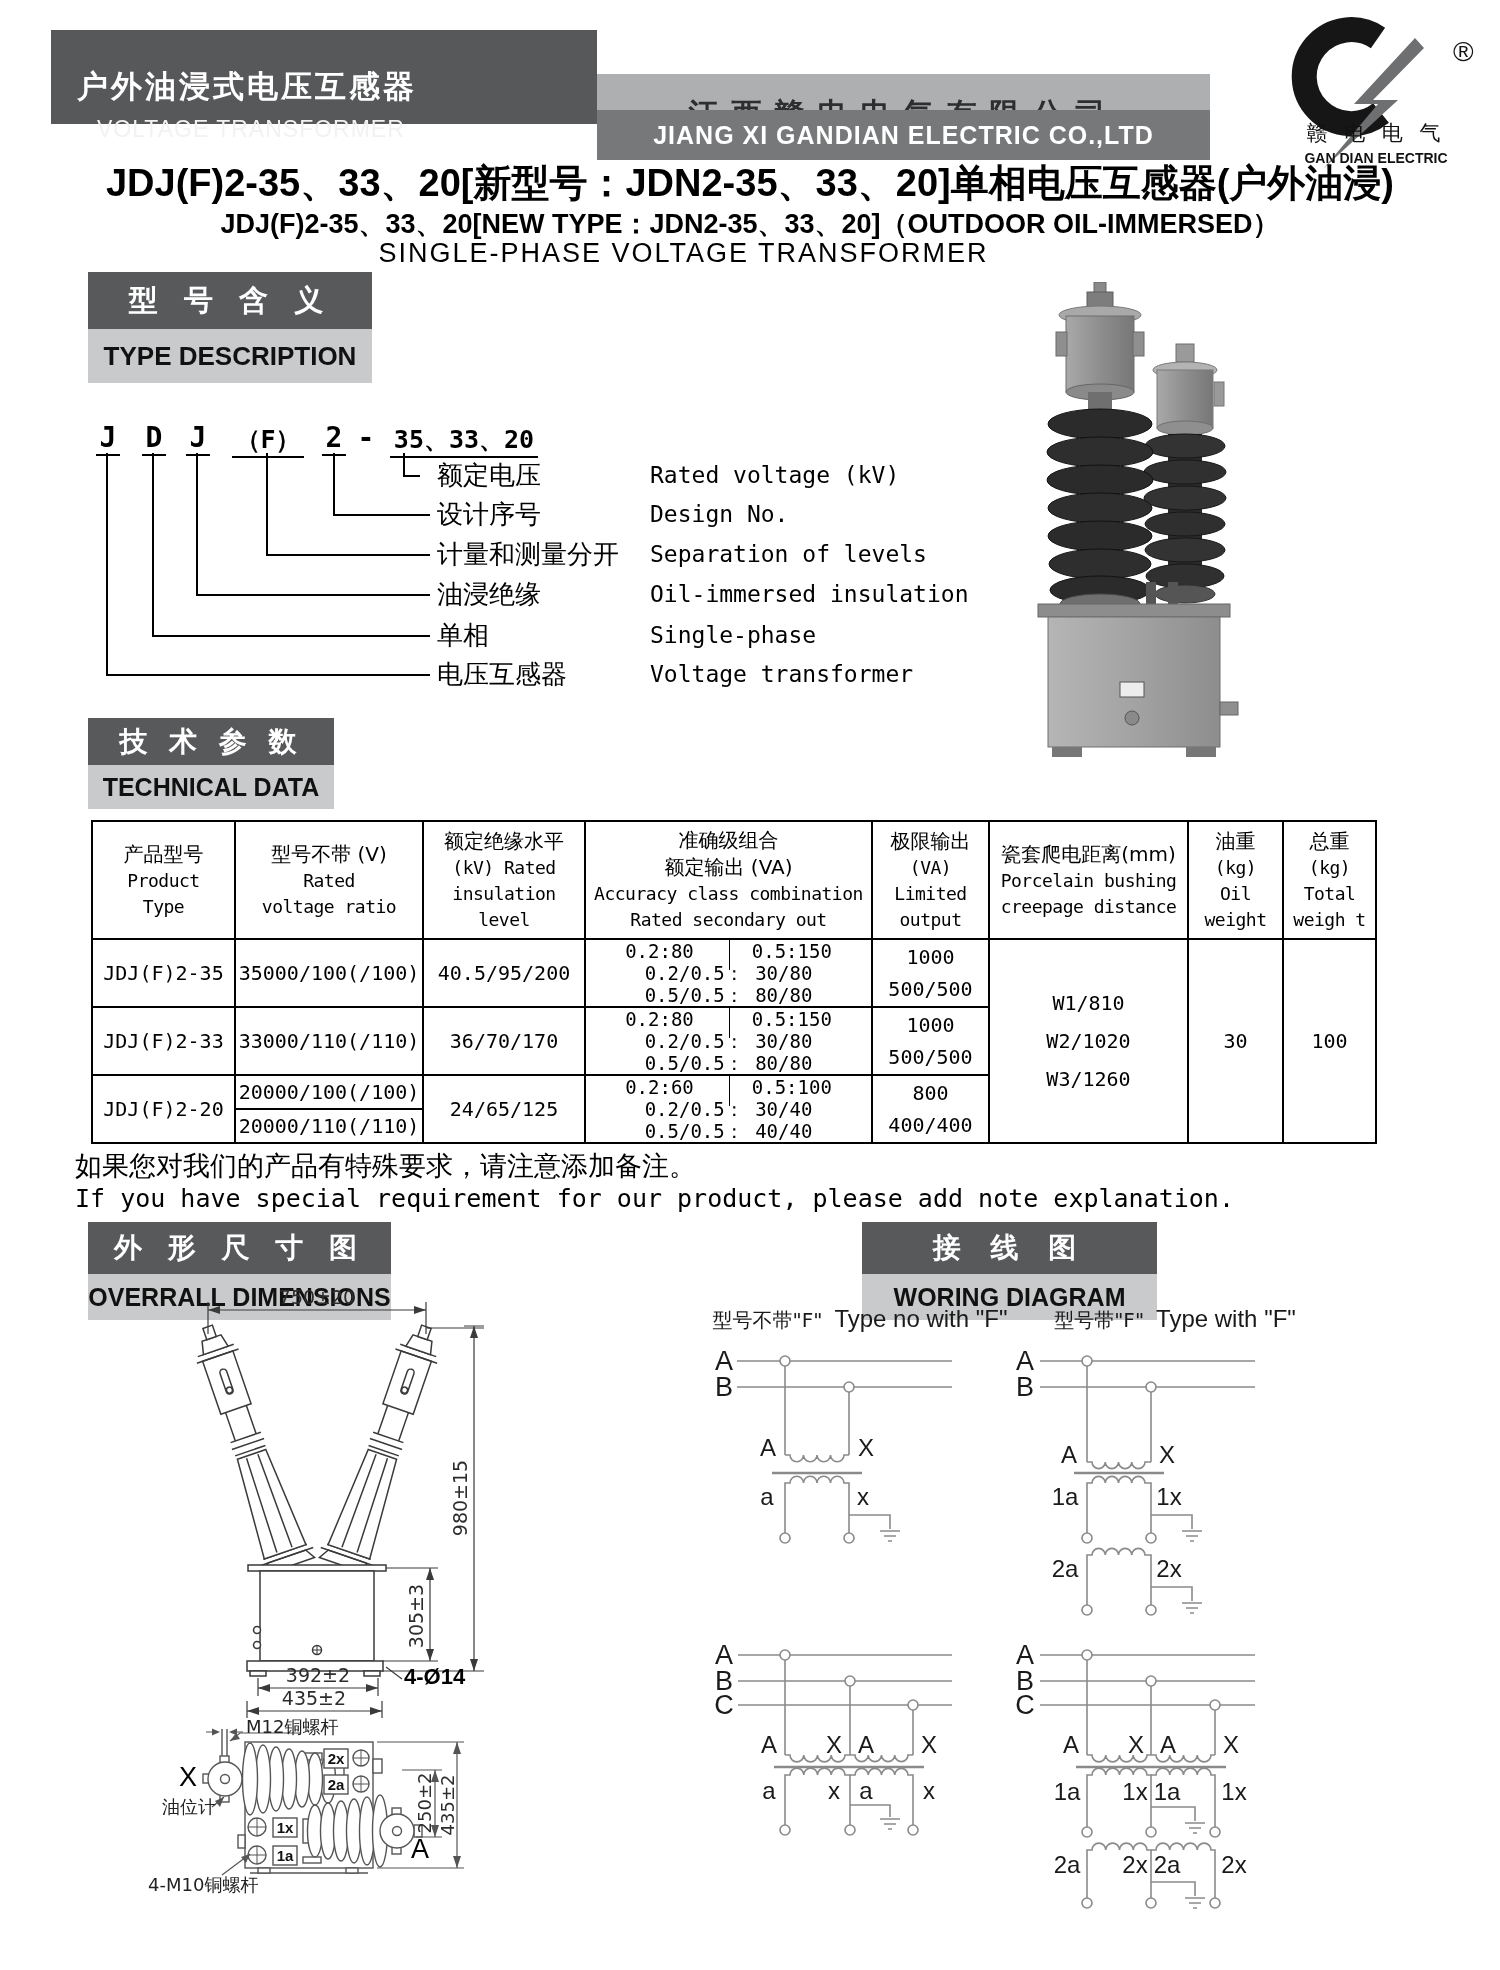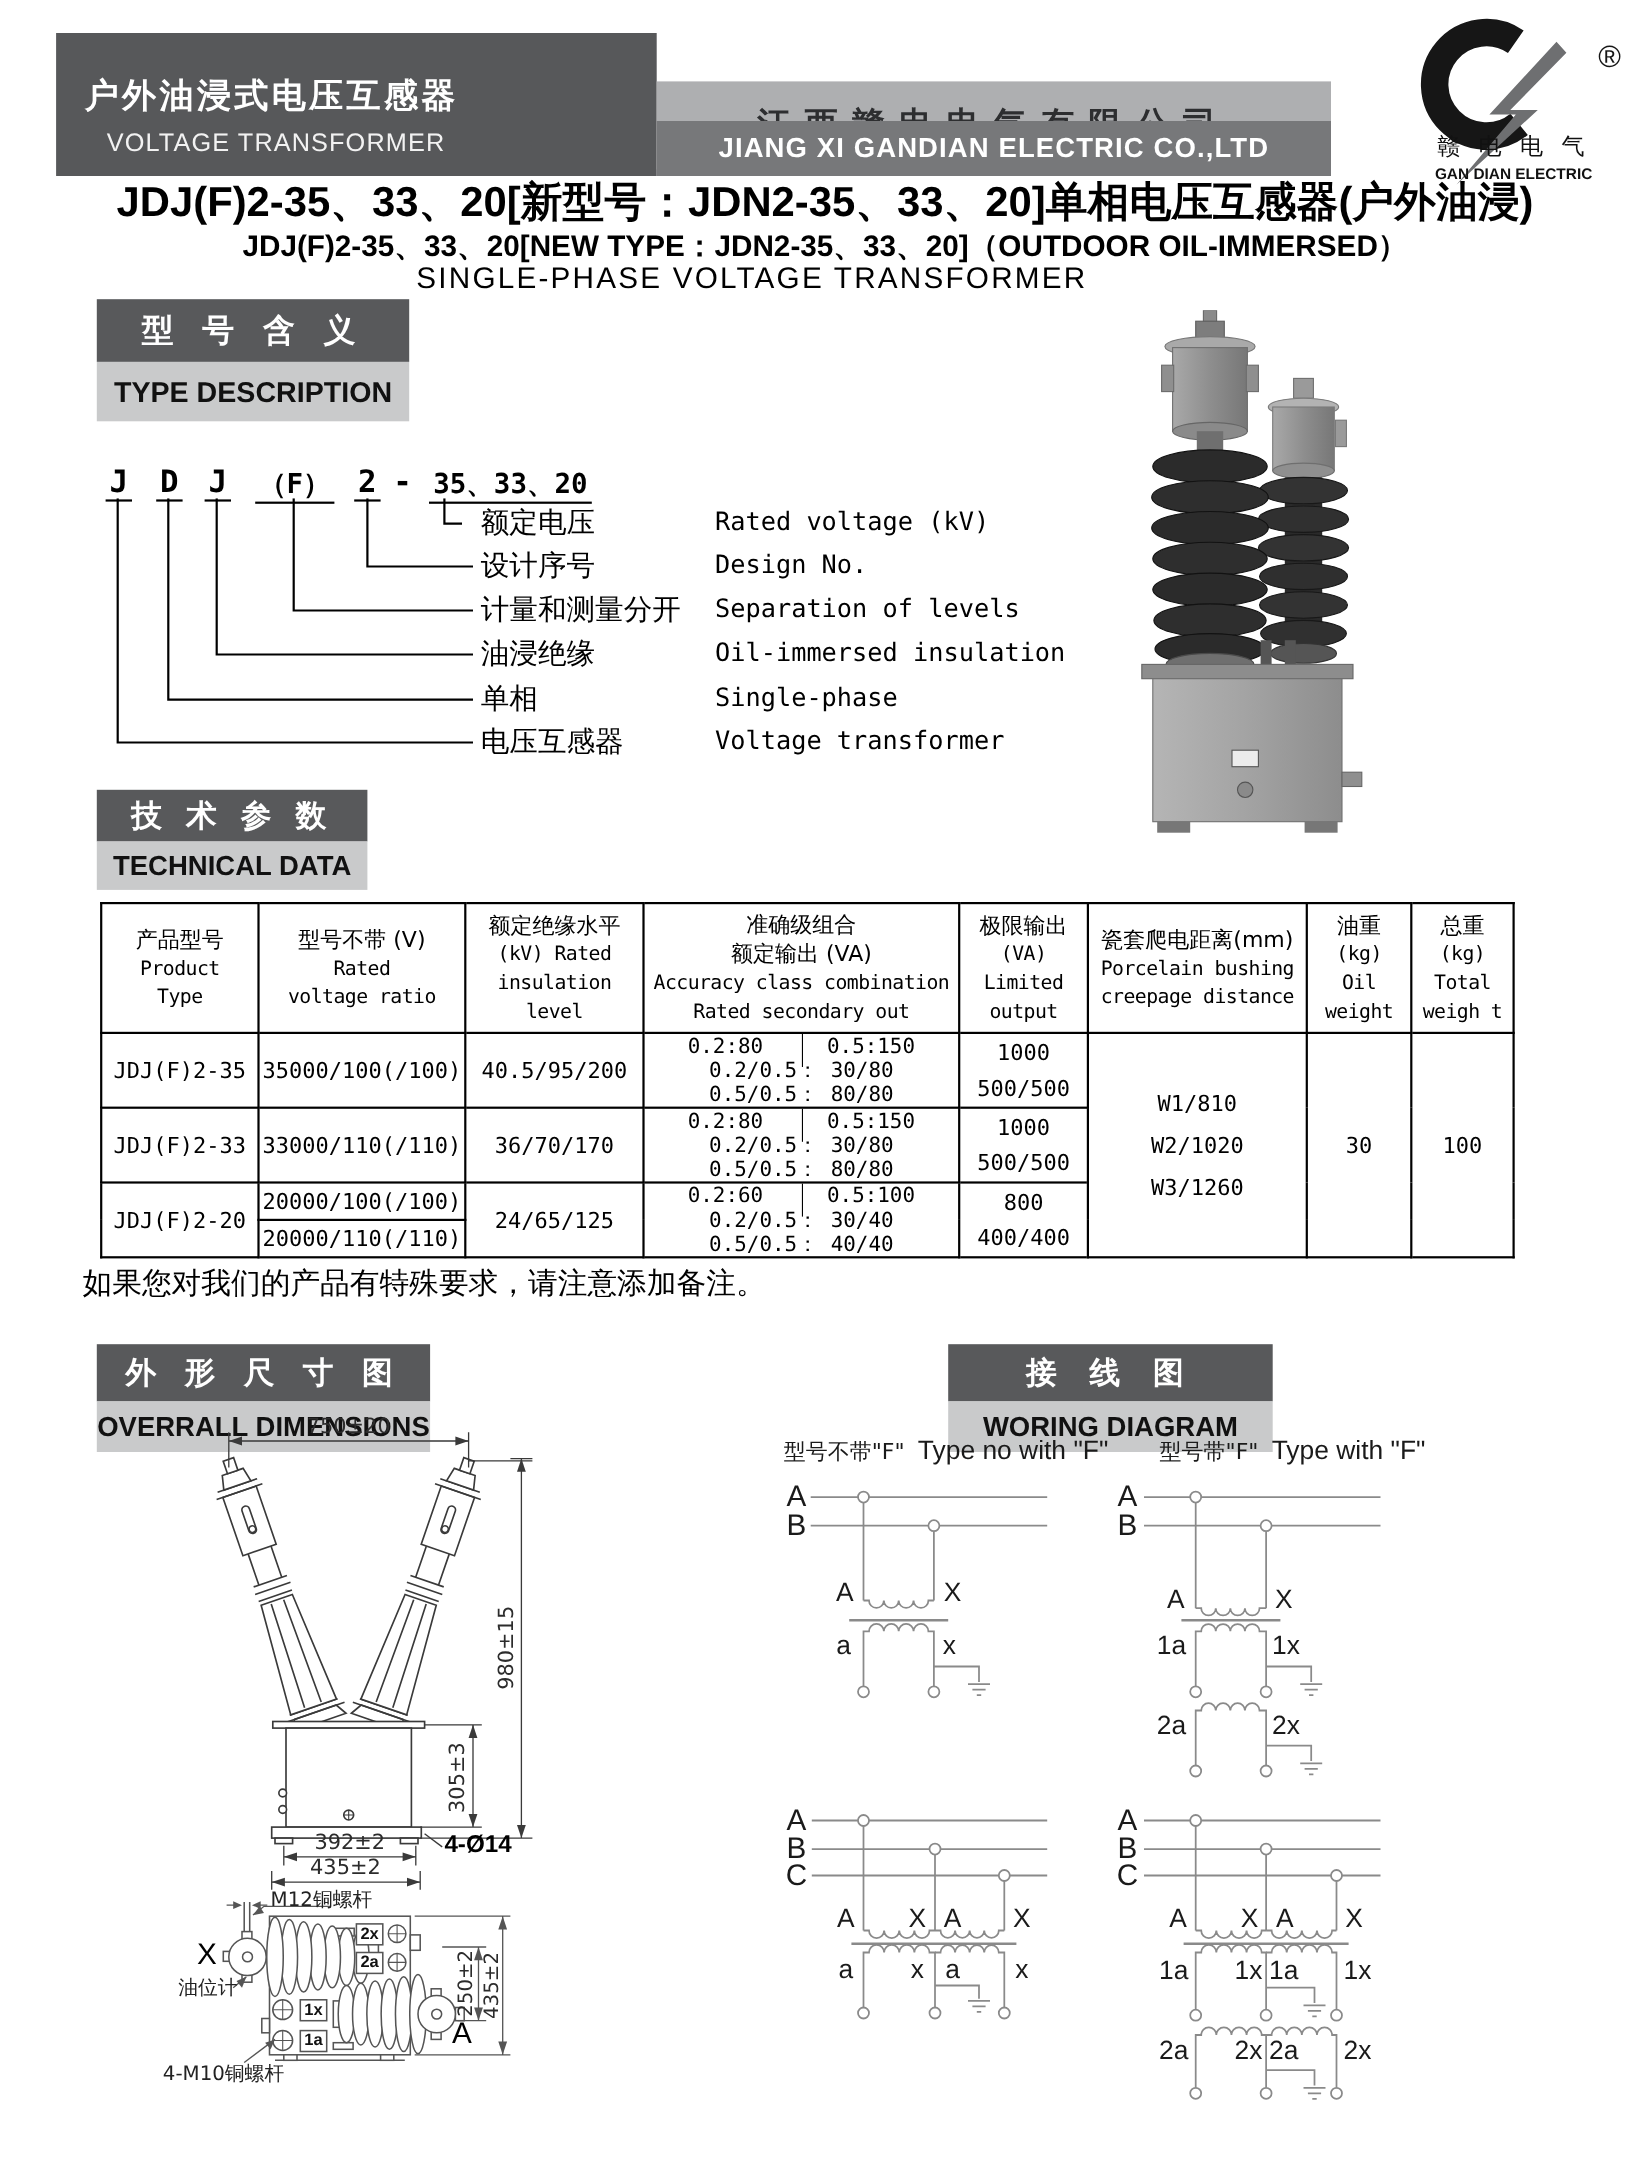--- a/index.html
+++ b/index.html
@@ -38,21 +38,21 @@
   .wtitle{position:absolute;top:0;left:0;right:0;text-align:center;white-space:nowrap;color:#1a1a1a;}
   .wtitle .tcn{font-size:20px;}
   .wtitle .ten{font-size:24px;font-family:"Liberation Sans",sans-serif;margin-left:12px;}
   svg{display:block;}
 </style>
 </head>
 <body>
 
 <div id="page">
 
-  <div class="abs hdr-dark" style="left:51px;top:30px;width:546px;height:130px;">
+  <div class="abs hdr-dark" style="left:51px;top:30px;width:546px;height:94px;">
     <div class="abs nowrap" style="left:26px;top:36px;font-size:31px;font-weight:bold;color:#fff;letter-spacing:3px;">户外油浸式电压互感器</div>
     <div class="abs nowrap sans" style="left:46px;top:86px;font-size:23px;color:#f2f2f2;letter-spacing:1px;">VOLTAGE TRANSFORMER</div>
   </div>
   <div class="abs hdr-light" style="left:597px;top:30px;width:613px;height:80px;margin-top:44px;">
     <div class="abs nowrap" style="left:0;top:0;width:100%;line-height:80px;text-align:center;font-size:30px;font-weight:bold;color:#2d2e30;letter-spacing:13px;">江西赣电电气有限公司</div>
   </div>
   <div class="abs hdr-bar" style="left:597px;top:110px;width:613px;height:50px;">
     <div class="abs nowrap sans" style="left:0;top:0;width:100%;line-height:50px;text-align:center;font-size:25px;font-weight:bold;color:#fff;letter-spacing:1px;">JIANG XI GANDIAN ELECTRIC CO.,LTD</div>
   </div>
   <svg class="abs" style="left:1250px;top:16px;" width="240" height="158" viewBox="0 0 240 158">
@@ -289,20 +289,21 @@
         <div class="bv">400/400</div>
       </td>
     </tr>
     <tr style="height:33px">
       <td class="bv">20000/110(/110)</td>
     </tr>
   </tbody>
     </table>
 
   <div class="abs nowrap" style="left:75px;top:1148px;font-size:27px;">如果您对我们的产品有特殊要求，请注意添加备注。</div>
+  <div class="abs nowrap mono" style="left:75px;top:1184px;font-size:25px;">If you have special requirement for our product, please add note explanation.</div>
 
   <div class="abs secbox-dark" style="left:88px;top:1222px;width:303px;height:52px;line-height:52px;font-size:28px;font-weight:bold;letter-spacing:8px;">外 形 尺 寸 图</div>
   <div class="abs secbox-dark" style="left:862px;top:1222px;width:295px;height:52px;line-height:52px;font-size:28px;font-weight:bold;letter-spacing:10px;">接  线  图</div>
   <div class="abs secbox-light sans" style="left:88px;top:1274px;width:303px;height:46px;line-height:46px;font-size:25px;font-weight:600;">OVERRALL DIMENSIONS</div>
   <div class="abs secbox-light sans" style="left:862px;top:1274px;width:295px;height:46px;line-height:46px;font-size:25px;font-weight:600;">WORING DIAGRAM</div>
 
   <div class="abs" style="left:140px;top:1298px;width:440px;height:420px;">
     <svg class="abs" style="left:0;top:0;" width="440" height="420" viewBox="0 0 440 420">
       <defs>
         <g id="bsh" stroke="#3a3a3a" stroke-width="1.5" fill="#fff">

